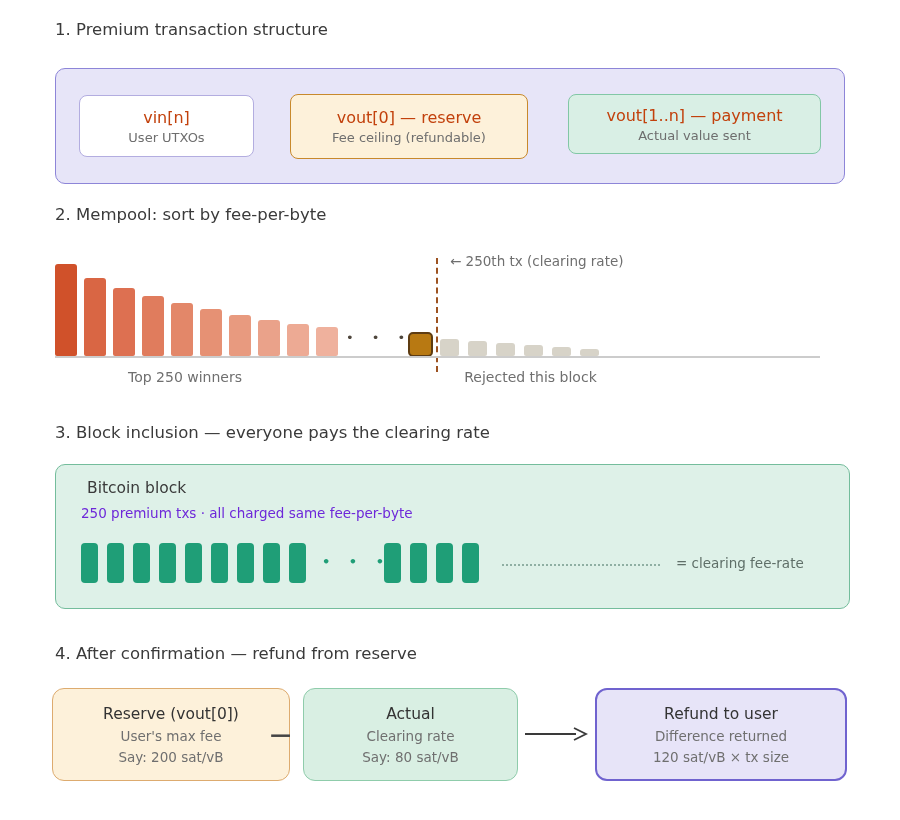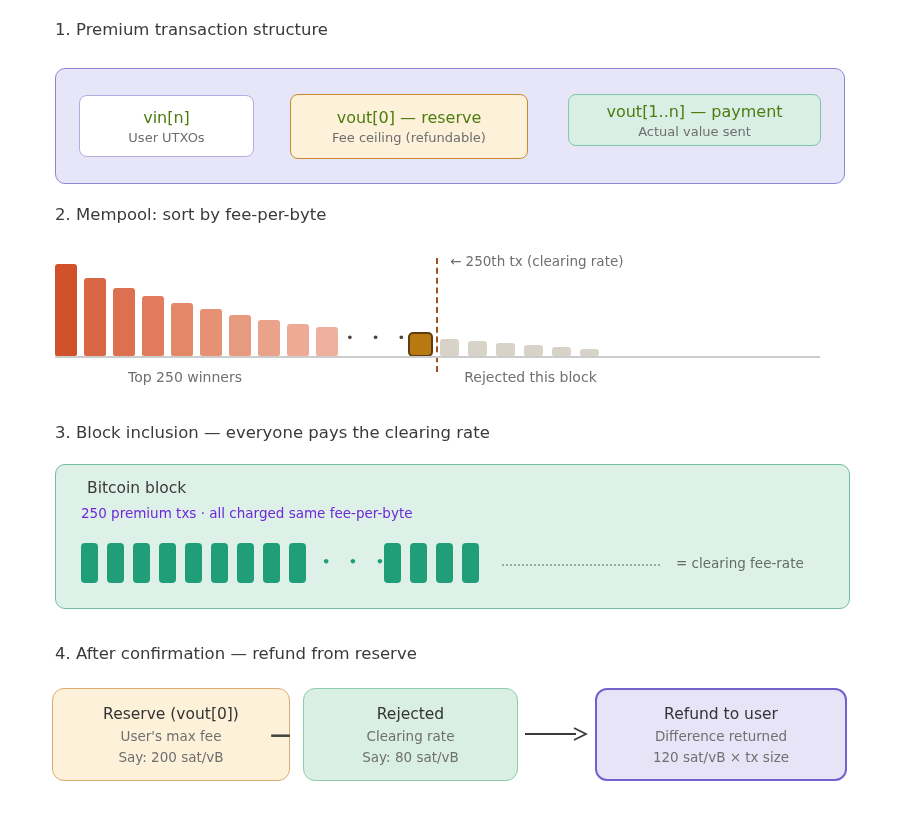--- a/index.html
+++ b/index.html
@@ -14,22 +14,22 @@
   #h3 { left:55px; top:423px; }
   #h4 { left:55px; top:644px; }
 
   
   #s1-container { left:55px; top:68px; width:788px; height:114px;
     background:#e7e5f8; border:1.5px solid #8d85d8; border-radius:10px; }
   .s1-box { position:absolute; display:flex; flex-direction:column;
     align-items:center; justify-content:center; border-radius:8px; box-sizing:border-box; }
   #s1-box-0 { left:23px; top:26px; width:175px; height:62px; background:#ffffff; border:1.5px solid #b3ade0; }
   #s1-box-1 { left:234px; top:25px; width:238px; height:65px; background:#fdf1da; border:1.5px solid #c8892c; }
-  #s1-box-2 { left:512px; top:25px; width:253px; height:52px; background:#d9efe5; border:1.5px solid #82c7a6; }
-  .box-title { font-size:16px; color:#4d7c0f; white-space:nowrap; }
+  #s1-box-2 { left:512px; top:25px; width:253px; height:60px; background:#d9efe5; border:1.5px solid #82c7a6; }
+  .box-title { font-size:16px; color:#c2410c; white-space:nowrap; }
   .box-sub { font-size:13px; color:#6e6e6e; margin-top:3px; white-space:nowrap; }
 
   
   #baseline { left:55px; top:356px; width:765px; height:2px; background:#cccccc; }
   #winner-bars { left:55px; top:264px; height:92px; display:flex; align-items:flex-end; gap:7px; }
   .wbar { width:22px; border-radius:3px 3px 2px 2px; }
   #mempool-dots { left:346px; top:330px; font-size:13px; color:#4e463c; letter-spacing:7px; white-space:nowrap; }
   #clearing-bar { left:408px; top:332px; width:25px; height:25px; background:#b87912;
     border:2.5px solid #5e3c12; border-radius:5px; box-sizing:border-box; }
   #dashed-line { left:436px; top:258px; height:114px; width:0; border-left:2px dashed #9c5221; }
@@ -142,21 +142,21 @@
     <div id="clearing-note">= clearing fee-rate</div>
   </div>
 
   <div class="s4-box" id="s4-box-0">
     <div class="s4-title">Reserve (vout[0])</div>
     <div class="s4-line">User's max fee</div>
     <div class="s4-line">Say: 200 sat/vB</div>
   </div>
   <div class="abs" id="minus">−</div>
   <div class="s4-box" id="s4-box-1">
-    <div class="s4-title">Rejected</div>
+    <div class="s4-title">Actual</div>
     <div class="s4-line">Clearing rate</div>
     <div class="s4-line">Say: 80 sat/vB</div>
   </div>
   <svg class="abs" id="arrow" viewBox="0 0 64 18">
     <line x1="1" y1="9" x2="52" y2="9" stroke="#3a3a3a" stroke-width="1.8"></line>
     <path d="M50 3 L62 9 L50 15" fill="none" stroke="#3a3a3a" stroke-width="1.8" stroke-linejoin="miter"></path>
   </svg>
   <div class="s4-box" id="s4-box-2">
     <div class="s4-title">Refund to user</div>
     <div class="s4-line">Difference returned</div>

